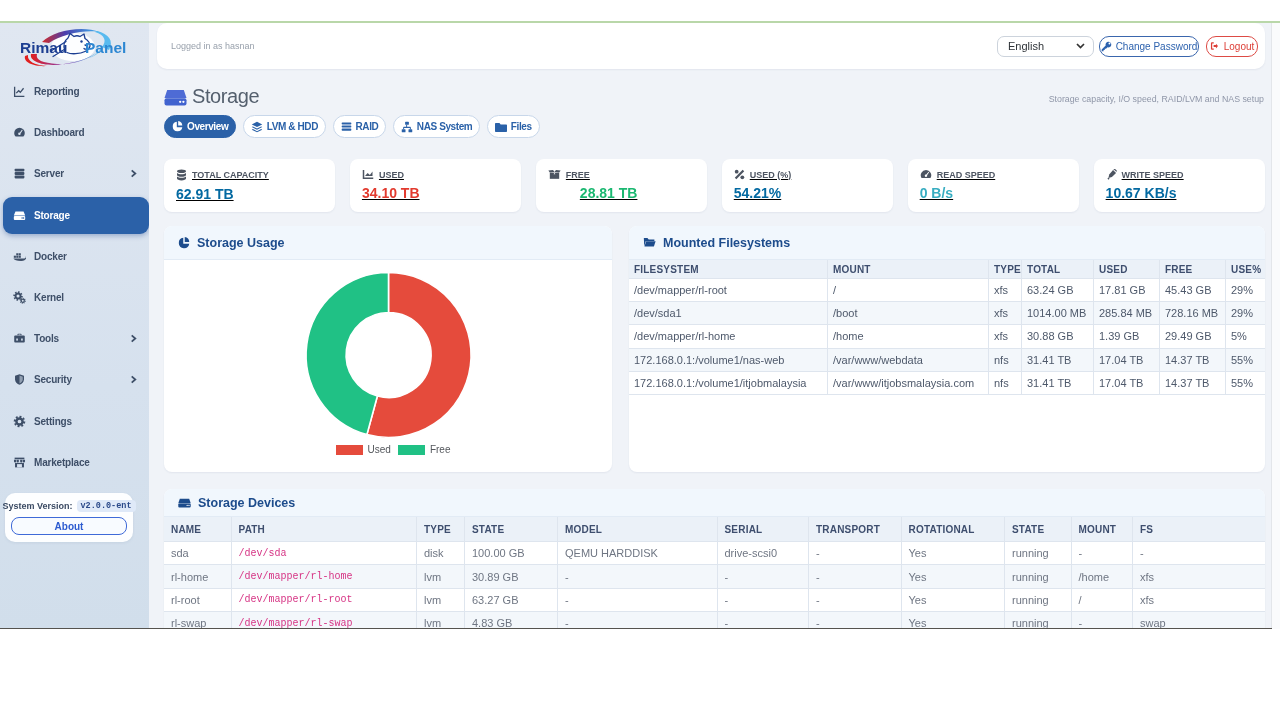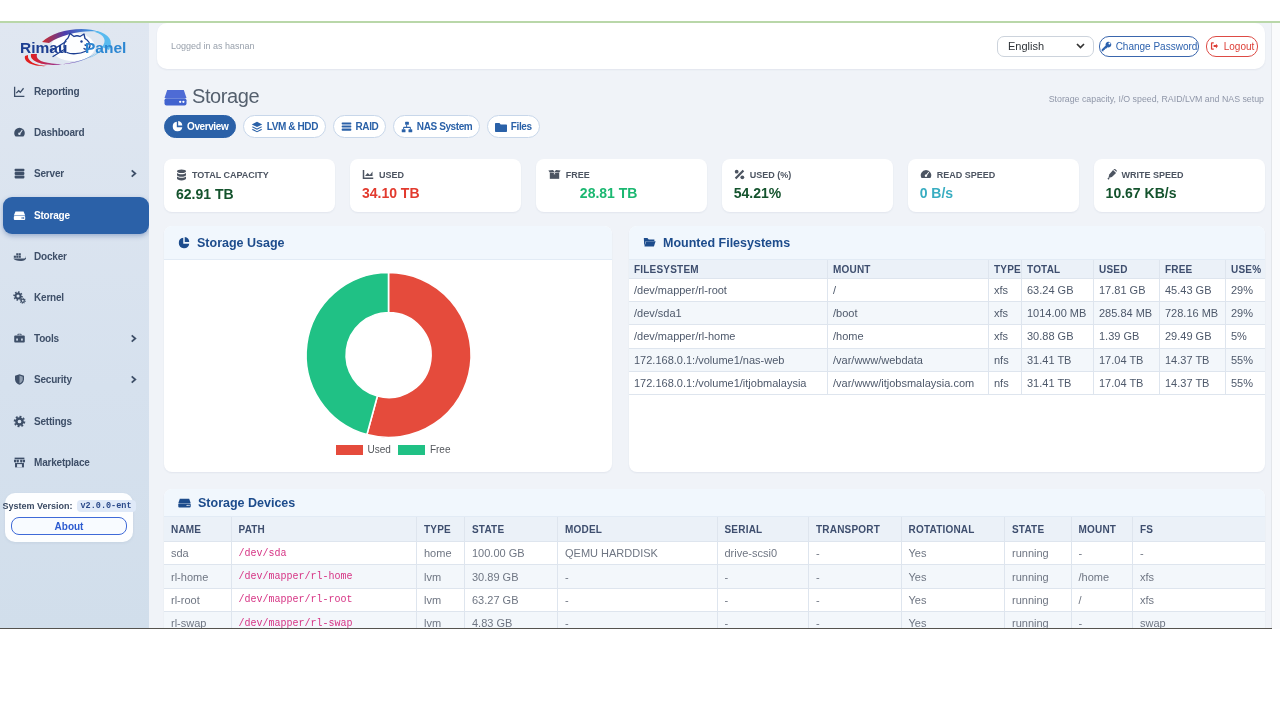--- a/index.html
+++ b/index.html
@@ -33,25 +33,25 @@
 .hdg-ico { position:absolute; left:15px; top:66px; }
 .hdg { position:absolute; left:43px; top:62px; font-size:20px; letter-spacing:-0.4px; color:#545f6d; }
 .subtitle { position:absolute; right:16px; top:71px; font-size:8.8px; color:#8f96a8; }
 
 .tabs { position:absolute; left:15px; top:92px; display:flex; gap:6.5px; }
 .tab { white-space:nowrap; height:23px; border-radius:11.5px; display:flex; align-items:center; padding:0 7px; font-size:10px; letter-spacing:-0.4px; font-weight:700; background:#fff; border:1px solid #c8d7ea; color:#2a61a8; }
 .tab svg { margin-right:4px; }
 .tab.active { background:#2b61a8; border-color:#2b61a8; color:#fff; }
 
 .cards { position:absolute; left:15px; top:136px; width:1101px; display:flex; gap:14.5px; }
-.scard { flex:1; height:53px; background:#fff; border-radius:8px; box-shadow:0 1px 2px rgba(40,60,100,.07); padding:10px 0 0 12px; }
+.scard { flex:1; height:53px; background:#fff; border-radius:8px; box-shadow:0 1px 2px rgba(40,60,100,.07); padding:10px 0 0 12px;text-decoration:underline; }
 .slabel { display:flex; align-items:center; font-size:9px; font-weight:700; color:#4c5461; letter-spacing:0; }
 .slabel svg { margin-right:5px; }
 .sval { margin-top:5px; font-size:14px; font-weight:700; }
-.c-blue { color:#14532d; } .c-red { color:#e23a2e; } .c-green { color:#1bb871;margin-left:32px; } .c-teal { color:#38adc1; }
+.c-blue { color:#0369a1; } .c-red { color:#e23a2e; } .c-green { color:#1bb871;margin-left:32px; } .c-teal { color:#38adc1; }
 
 .panel { position:absolute; background:#fff; border-radius:8px; box-shadow:0 1px 2px rgba(40,60,100,.07); overflow:hidden; }
 .p1 { left:15px; top:203px; width:448px; height:246px; }
 .p2 { left:480px; top:203px; width:636px; height:246px; }
 .p3 { left:15px; top:466px; width:1101px; height:200px; }
 .phead { background:#f1f7fd; border-bottom:1px solid #e2ebf5; display:flex; align-items:center; padding-left:14px; font-size:12.5px; font-weight:700; color:#1d4c8c; }
 .p1 .phead,.p2 .phead { height:34px; }
 .p3 .phead { height:28px; }
 .phead svg { margin-right:7px; }
 
@@ -384,21 +384,21 @@
               <th>SERIAL</th>
               <th>TRANSPORT</th>
               <th>ROTATIONAL</th>
               <th>STATE</th>
               <th>MOUNT</th>
               <th>FS</th>
             </tr>
         <tr>
               <td>sda</td>
               <td class="mono">/dev/sda</td>
-              <td>home</td>
+              <td>disk</td>
               <td>100.00 GB</td>
               <td>QEMU HARDDISK</td>
               <td>drive-scsi0</td>
               <td>-</td>
               <td>Yes</td>
               <td>running</td>
               <td>-</td>
               <td>-</td>
             </tr>
         <tr class="alt">

